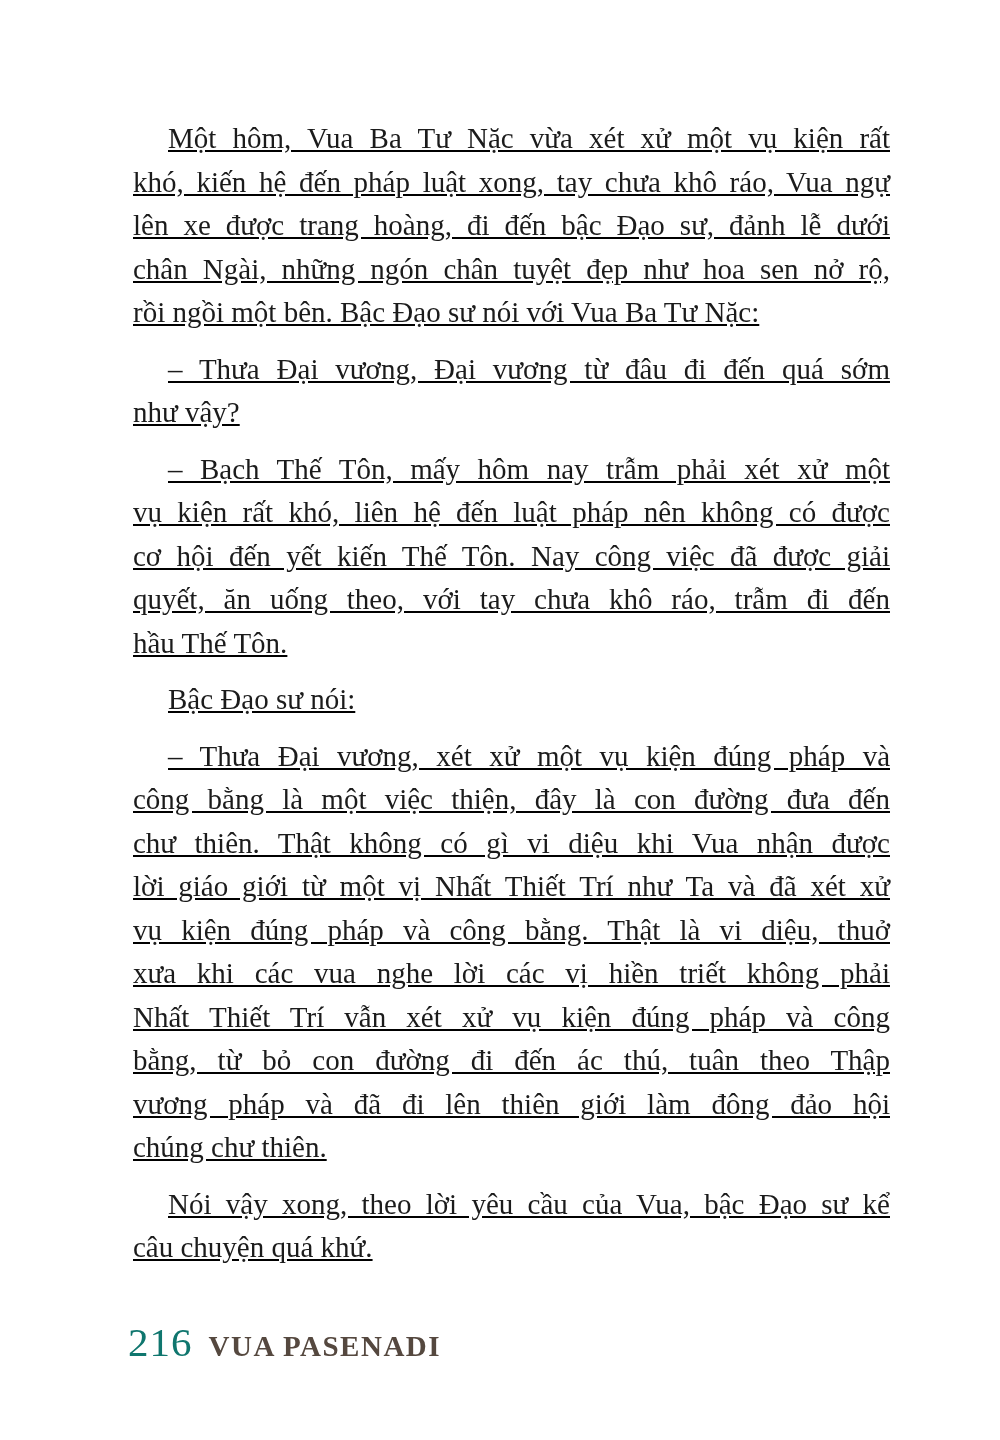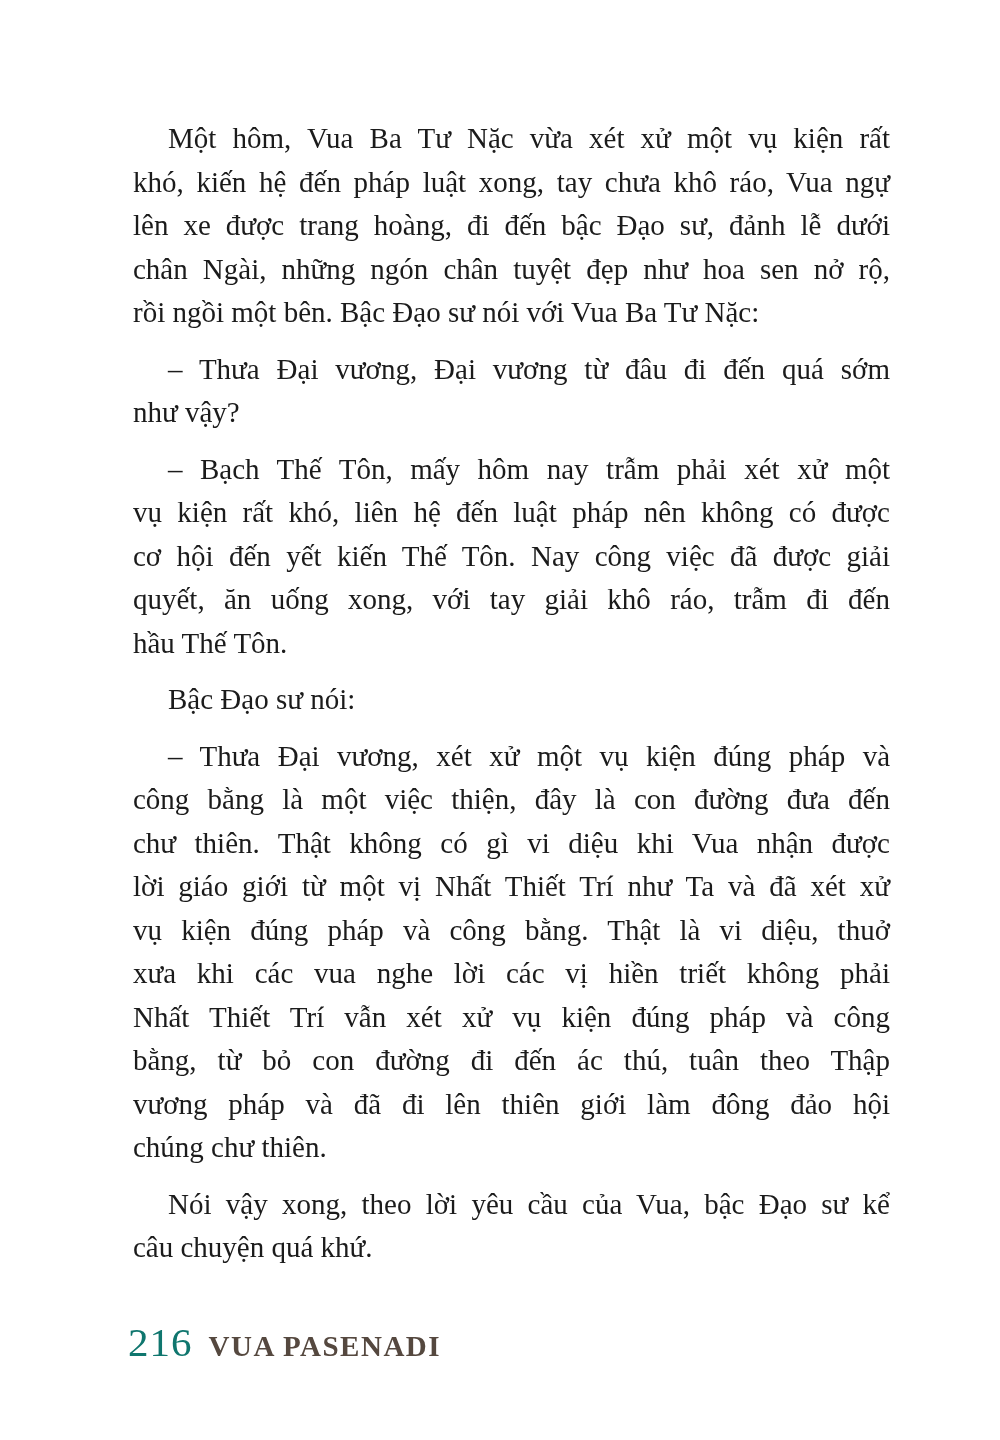--- a/index.html
+++ b/index.html
@@ -20,20 +20,21 @@
     background: #ffffff;
   }
   .text-block {
     position: absolute;
     left: 133px;
     top: 117px;
     width: 757px;
   }
   .paragraph {
     margin: 0 0 13px 0;
+    text-decoration: underline;
   }
   .line {
     font-size: 29px;
     line-height: 43.5px;
     color: #1b1b1b;
     text-align: justify;
     text-align-last: justify;
     -moz-text-align-last: justify;
   }
   .line.last {
@@ -81,21 +82,21 @@
         <div class="line last">rồi ngồi một bên. Bậc Đạo sư nói với Vua Ba Tư Nặc:</div>
       </div>
       <div class="paragraph">
         <div class="line first">– Thưa Đại vương, Đại vương từ đâu đi đến quá sớm</div>
         <div class="line last">như vậy?</div>
       </div>
       <div class="paragraph">
         <div class="line first">– Bạch Thế Tôn, mấy hôm nay trẫm phải xét xử một</div>
         <div class="line">vụ kiện rất khó, liên hệ đến luật pháp nên không có được</div>
         <div class="line">cơ hội đến yết kiến Thế Tôn. Nay công việc đã được giải</div>
-        <div class="line">quyết, ăn uống xong, với tay giải khô ráo, trẫm đi đến</div>
+        <div class="line">quyết, ăn uống theo, với tay chưa khô ráo, trẫm đi đến</div>
         <div class="line last">hầu Thế Tôn.</div>
       </div>
       <div class="paragraph">
         <div class="line first last">Bậc Đạo sư nói:</div>
       </div>
       <div class="paragraph">
         <div class="line first">– Thưa Đại vương, xét xử một vụ kiện đúng pháp và</div>
         <div class="line">công bằng là một việc thiện, đây là con đường đưa đến</div>
         <div class="line">chư thiên. Thật không có gì vi diệu khi Vua nhận được</div>
         <div class="line">lời giáo giới từ một vị Nhất Thiết Trí như Ta và đã xét xử</div>

